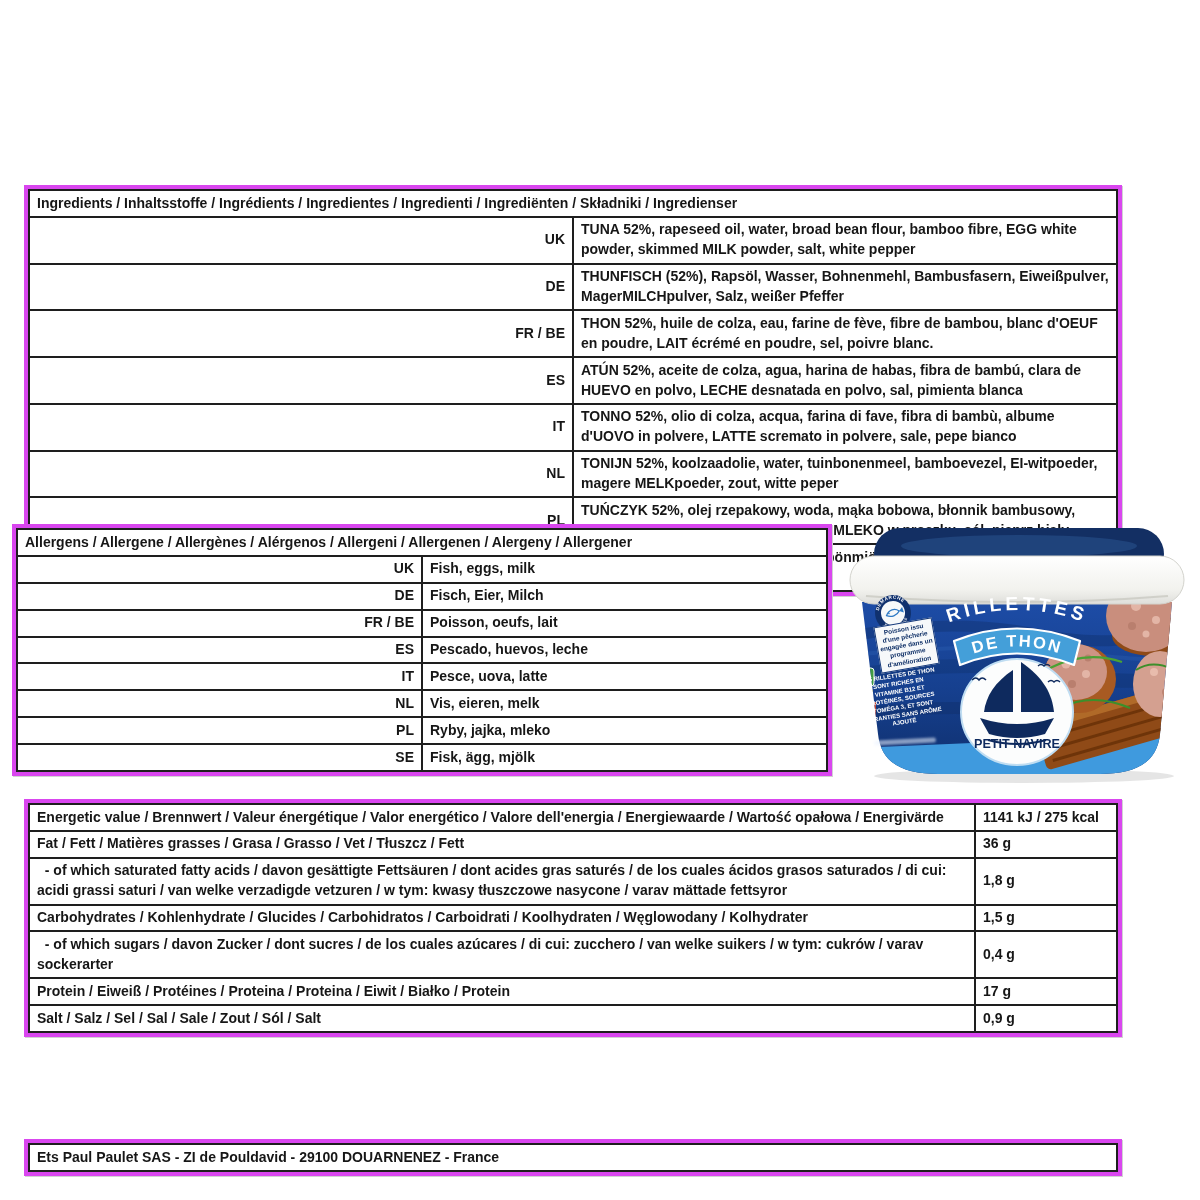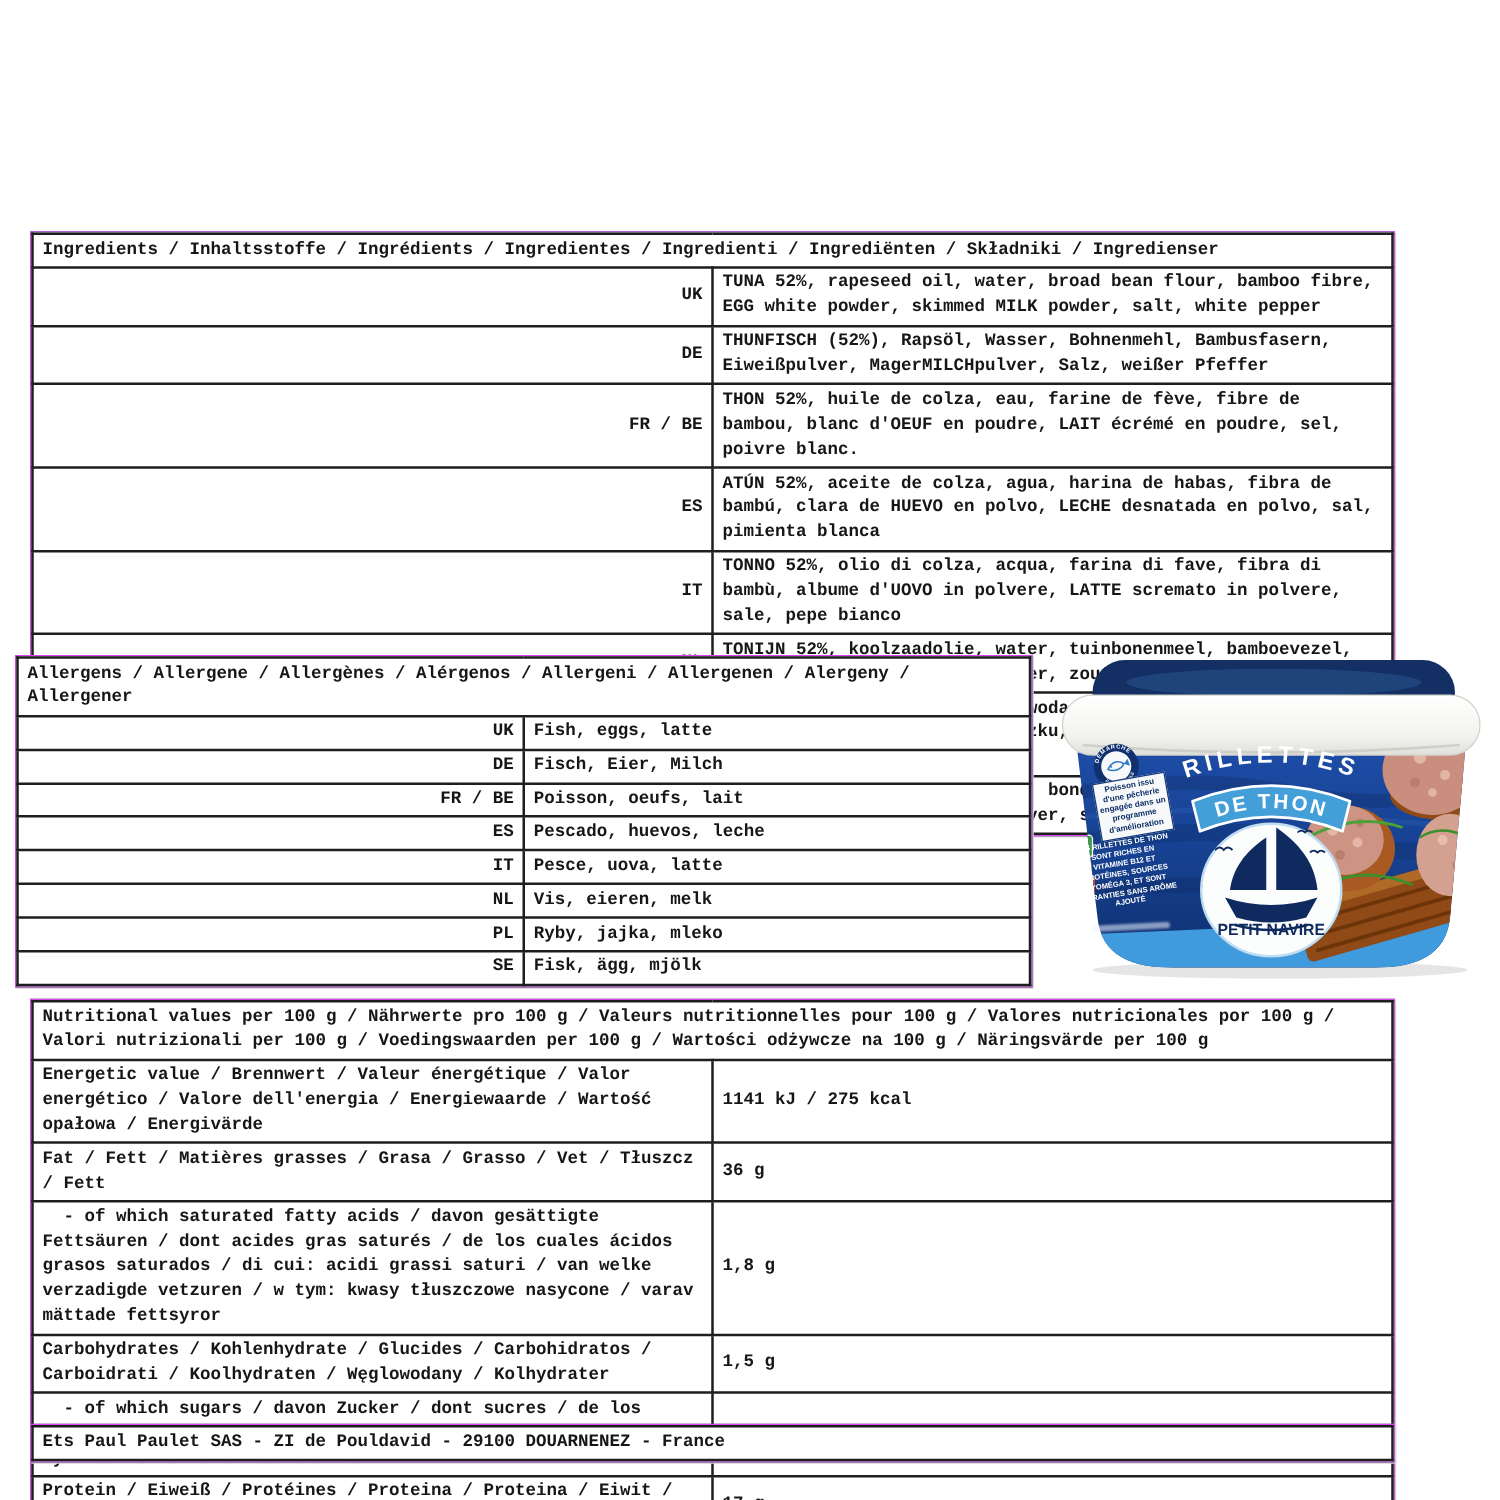--- a/index.html
+++ b/index.html
@@ -3,24 +3,23 @@
 <meta charset="utf-8">
 <style>
   html,body { margin:0; padding:0; }
   body {
     width:1200px; height:1200px; position:relative;
     background:#ffffff;
     font-family:"Liberation Sans", sans-serif;
   }
   .tablewrap {
     position:absolute;
-    background:#15803d;
-    border:1px solid #d946ef;
+    background:#fdba74;
+    border:4px solid #d946ef;
     box-shadow:1px 1px 0 #d2d2d2;
-    font-family:Liberation Mono, monospace;
   }
   table.spec {
     border-collapse:collapse;
     width:100%;
     table-layout:fixed;
     background:#fff;
   }
   table.spec th, table.spec td {
     border:2px solid #1e1e1e;
     font-weight:bold;
@@ -103,21 +102,21 @@
 </div>
 
 <div class="tablewrap" style="left:12px; top:524px; width:812px;">
   <table class="spec">
     <tbody>
         <tr>
       <th colspan="2">Allergens / Allergene / Allergènes / Alérgenos / Allergeni / Allergenen / Alergeny / Allergener</th>
     </tr>
     <tr>
           <td class="lang">UK</td>
-          <td>Fish, eggs, latte</td>
+          <td>Fish, eggs, milk</td>
         </tr>
     <tr>
           <td class="lang">DE</td>
           <td>Fisch, Eier, Milch</td>
         </tr>
     <tr>
           <td class="lang">FR / BE</td>
           <td>Poisson, oeufs, lait</td>
         </tr>
     <tr>
@@ -263,23 +262,20 @@
   </svg>
 
   <div class="pledge-box">Poisson issu d'une pêcherie engagée dans un programme d'amélioration</div>
   <div class="claims">CES RILLETTES DE THON SONT RICHES EN VITAMINE B12 ET PROTÉINES, SOURCES D'OMÉGA 3, ET SONT GARANTIES SANS ARÔME AJOUTÉ</div>
   <div class="weight-blur"></div>
 </div>
 
 <div class="tablewrap" style="left:24px; top:799px; width:1090px;">
   <table class="spec">
     <tbody>
-        <tr>
-      <th colspan="2">Nutritional values per 100 g / Nährwerte pro 100 g / Valeurs nutritionnelles pour 100 g / Valores nutricionales por 100 g / Valori nutrizionali per 100 g / Voedingswaarden per 100 g / Wartości odżywcze na 100 g / Näringsvärde per 100 g</th>
-    </tr>
     <tr>
           <td>Energetic value / Brennwert / Valeur énergétique / Valor energético / Valore dell'energia / Energiewaarde / Wartość opałowa / Energivärde</td>
           <td class="val">1141 kJ / 275 kcal</td>
         </tr>
     <tr>
           <td>Fat / Fett / Matières grasses / Grasa / Grasso / Vet / Tłuszcz / Fett</td>
           <td class="val">36 g</td>
         </tr>
     <tr>
           <td>&nbsp;&nbsp;- of which saturated fatty acids / davon gesättigte Fettsäuren / dont acides gras saturés / de los cuales ácidos grasos saturados / di cui: acidi grassi saturi / van welke verzadigde vetzuren / w tym: kwasy tłuszczowe nasycone / varav mättade fettsyror</td>

